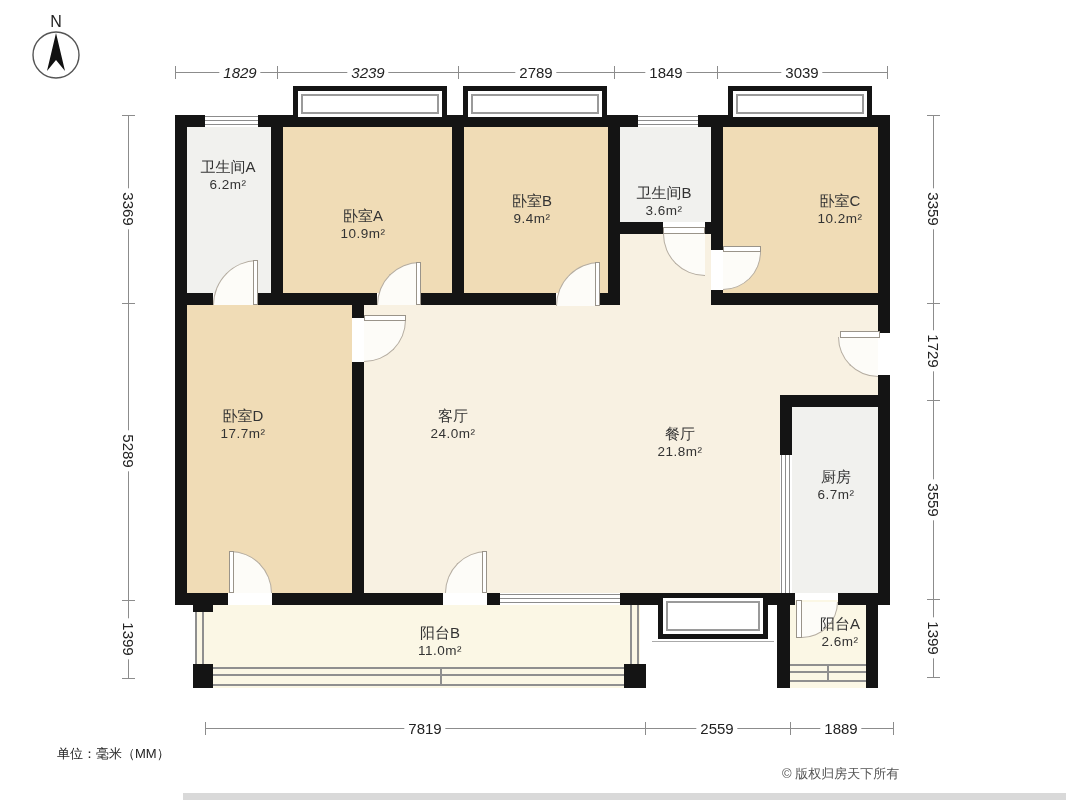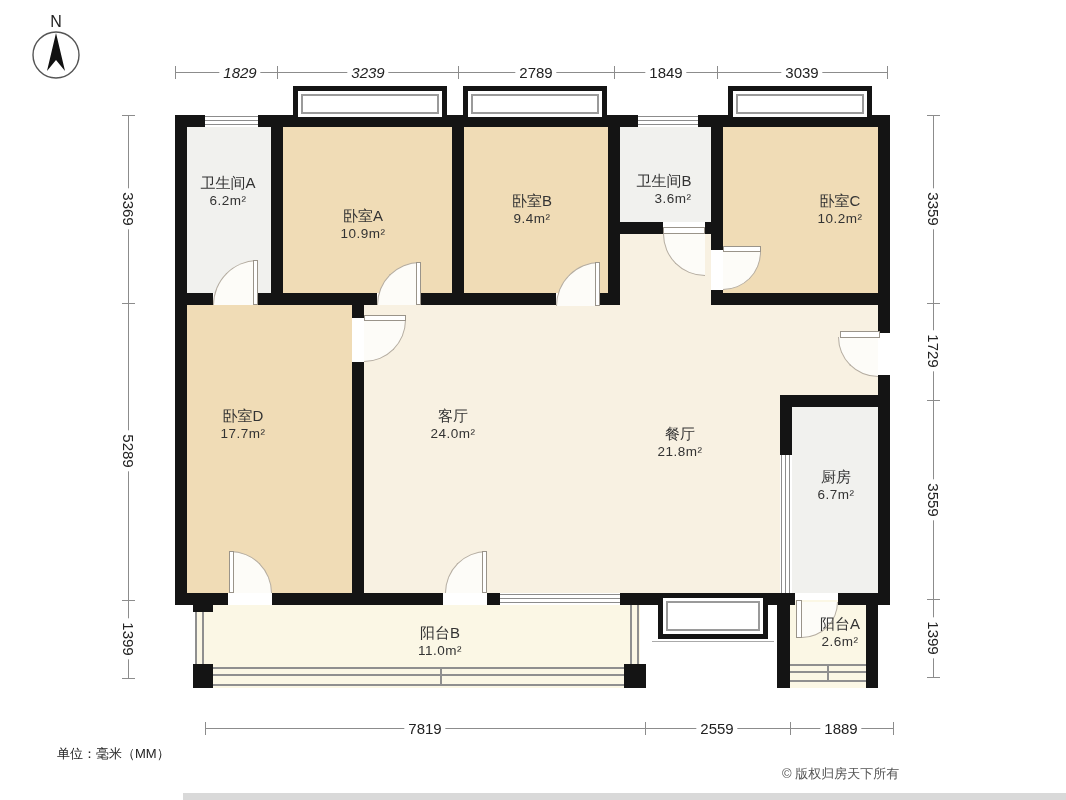--- a/index.html
+++ b/index.html
@@ -159,33 +159,33 @@
   <div class="rail" style="left:637px;top:605px;width:2px;height:64px;"></div>
   <div class="w" style="left:193px;top:664px;width:20px;height:24px;"></div>
   <div class="w" style="left:624px;top:664px;width:22px;height:24px;"></div>
   <div class="w" style="left:193px;top:598px;width:20px;height:14px;"></div>
 
   <div class="rail" style="left:790px;top:664px;width:76px;height:2px;"></div>
   <div class="rail" style="left:790px;top:671px;width:76px;height:2px;"></div>
   <div class="rail" style="left:790px;top:680px;width:76px;height:2px;"></div>
   <div class="rail" style="left:827px;top:664px;width:2px;height:18px;"></div>
 
-  <div class="room-label" style="left:228px;top:192px;">
+  <div class="room-label" style="left:228px;top:176px;">
     <div class="room-name">卫生间A</div>
     <div class="room-area">6.2m²</div>
   </div>
   <div class="room-label" style="left:363px;top:225px;">
     <div class="room-name">卧室A</div>
     <div class="room-area">10.9m²</div>
   </div>
   <div class="room-label" style="left:532px;top:210px;">
     <div class="room-name">卧室B</div>
     <div class="room-area">9.4m²</div>
   </div>
-  <div class="room-label" style="left:664px;top:190px;text-align:right;">
+  <div class="room-label" style="left:664px;top:202px;">
     <div class="room-name">卫生间B</div>
     <div class="room-area">3.6m²</div>
   </div>
   <div class="room-label" style="left:840px;top:210px;">
     <div class="room-name">卧室C</div>
     <div class="room-area">10.2m²</div>
   </div>
   <div class="room-label" style="left:243px;top:425px;">
     <div class="room-name">卧室D</div>
     <div class="room-area">17.7m²</div>

